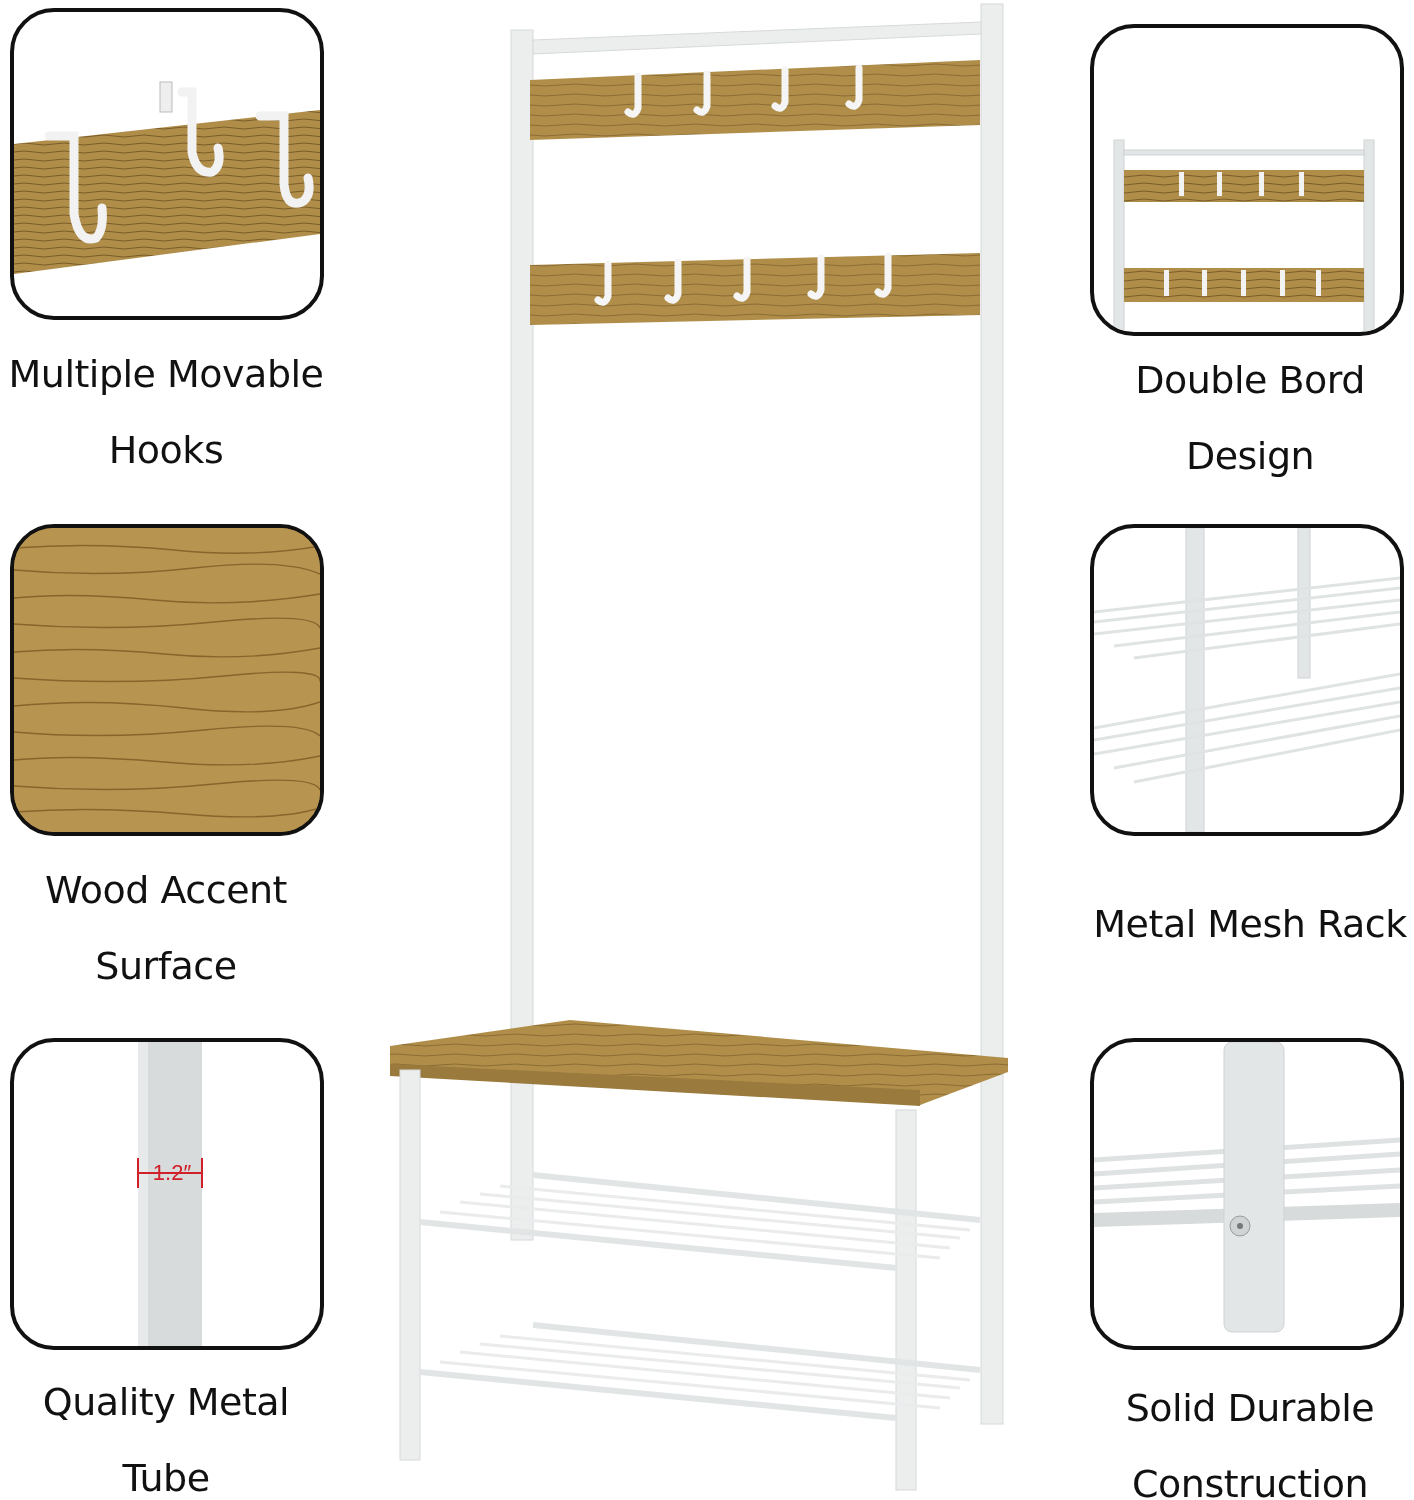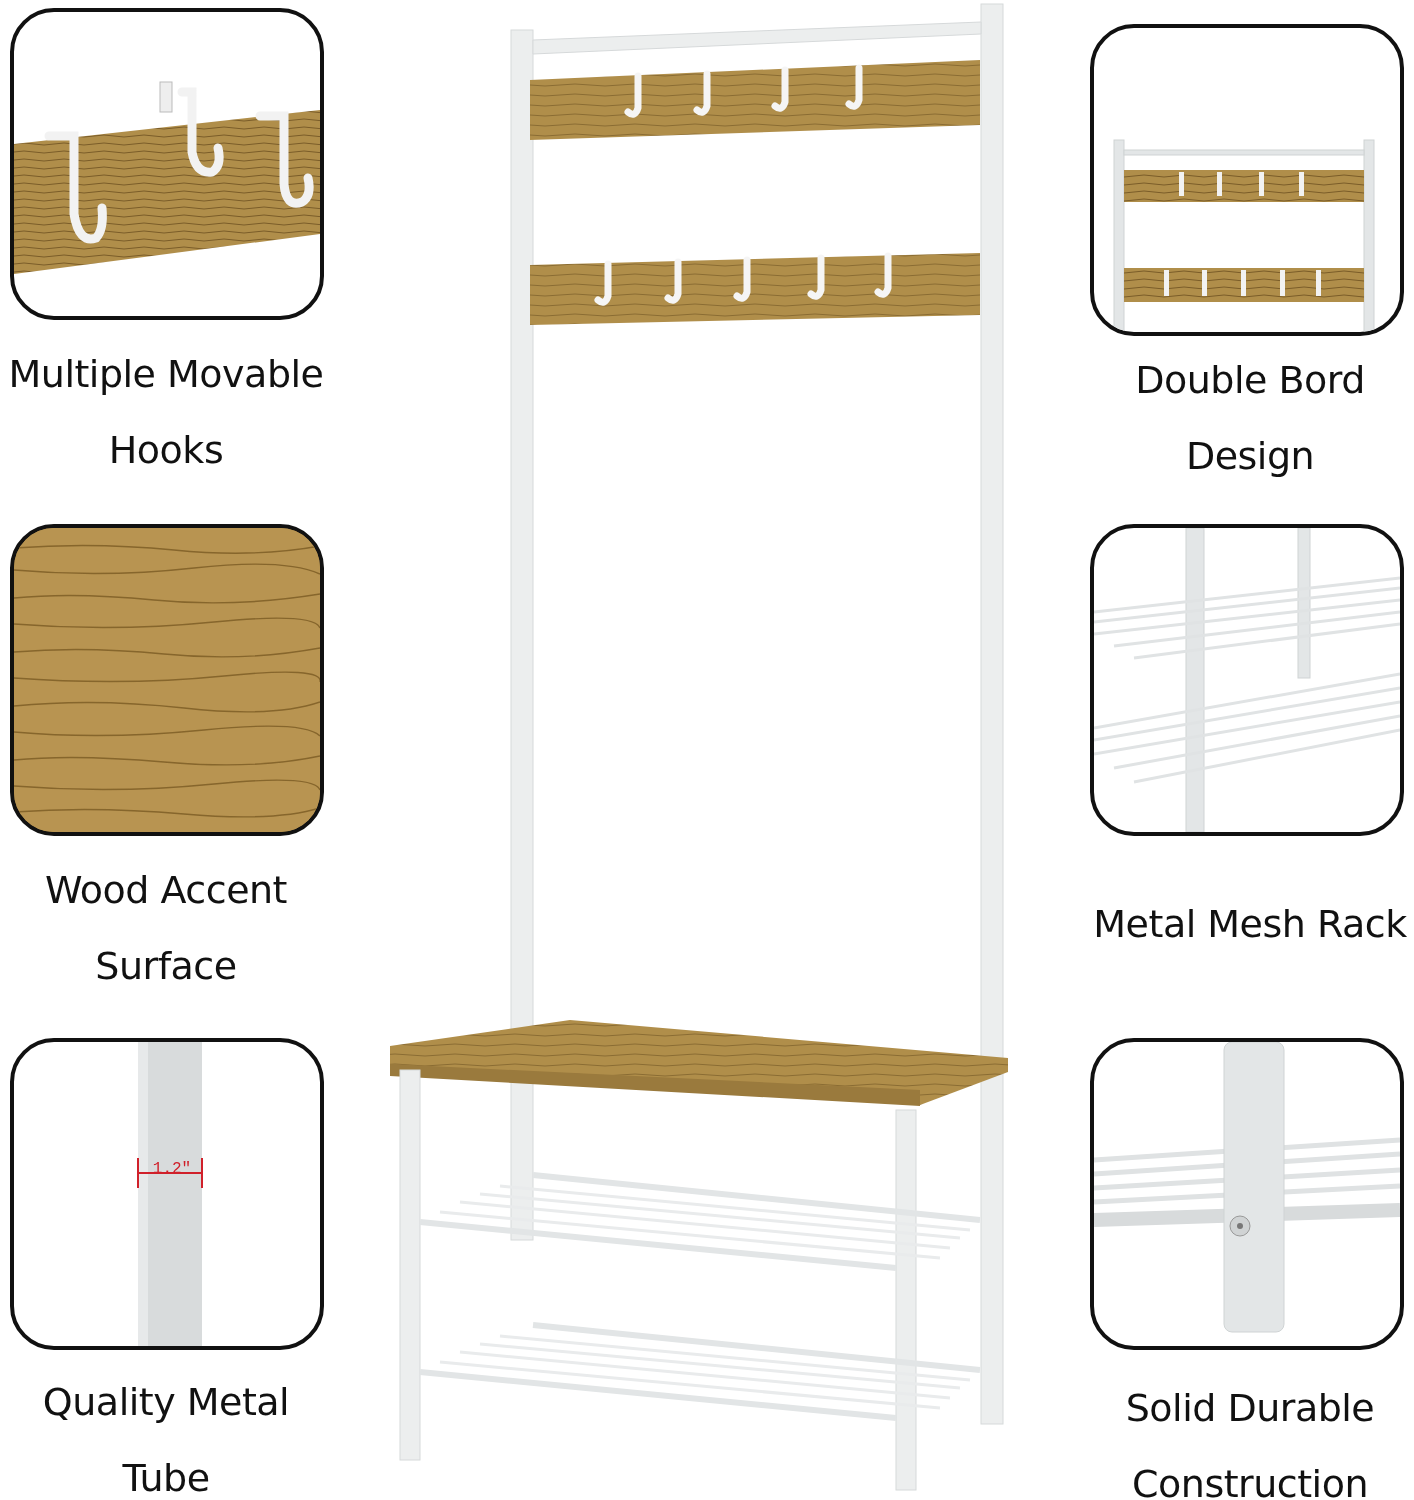--- a/index.html
+++ b/index.html
@@ -58,21 +58,21 @@
 </div>
 
 <div class="card" style="left:10px; top:1038px;">
   <svg width="306" height="304" viewBox="0 0 306 304">
     <rect x="124" y="0" width="64" height="304" fill="#d8dbdc"></rect>
     <rect x="124" y="0" width="10" height="304" fill="#e7e9ea"></rect>
     <line x1="124" y1="116" x2="124" y2="146" stroke="#d0202a" stroke-width="2"></line>
     <line x1="188" y1="116" x2="188" y2="146" stroke="#d0202a" stroke-width="2"></line>
     <line x1="124" y1="131" x2="188" y2="131" stroke="#d0202a" stroke-width="2"></line>
   </svg>
-  <div style="position:absolute; left:128px; top:118px; width:60px; text-align:center; color:#d0202a; font-size:16px; font-family:Liberation Mono, monospace;">1.2″</div>
+  <div style="position:absolute; left:128px; top:118px; width:60px; text-align:center; color:#d0202a; font-size:22px; font-family:Liberation Sans, sans-serif;">1.2″</div>
 </div>
 <div class="caption" style="left:-4px; top:1364px;">
   <span>Quality Metal</span>
   <span>Tube</span>
 </div>
 
 <svg style="position:absolute; left:380px; top:0;" width="650" height="1500" viewBox="0 0 650 1500">
   <defs>
     <pattern id="grainB" width="60" height="10" patternUnits="userSpaceOnUse">
       <rect width="60" height="10" fill="#b08e4a"></rect>

